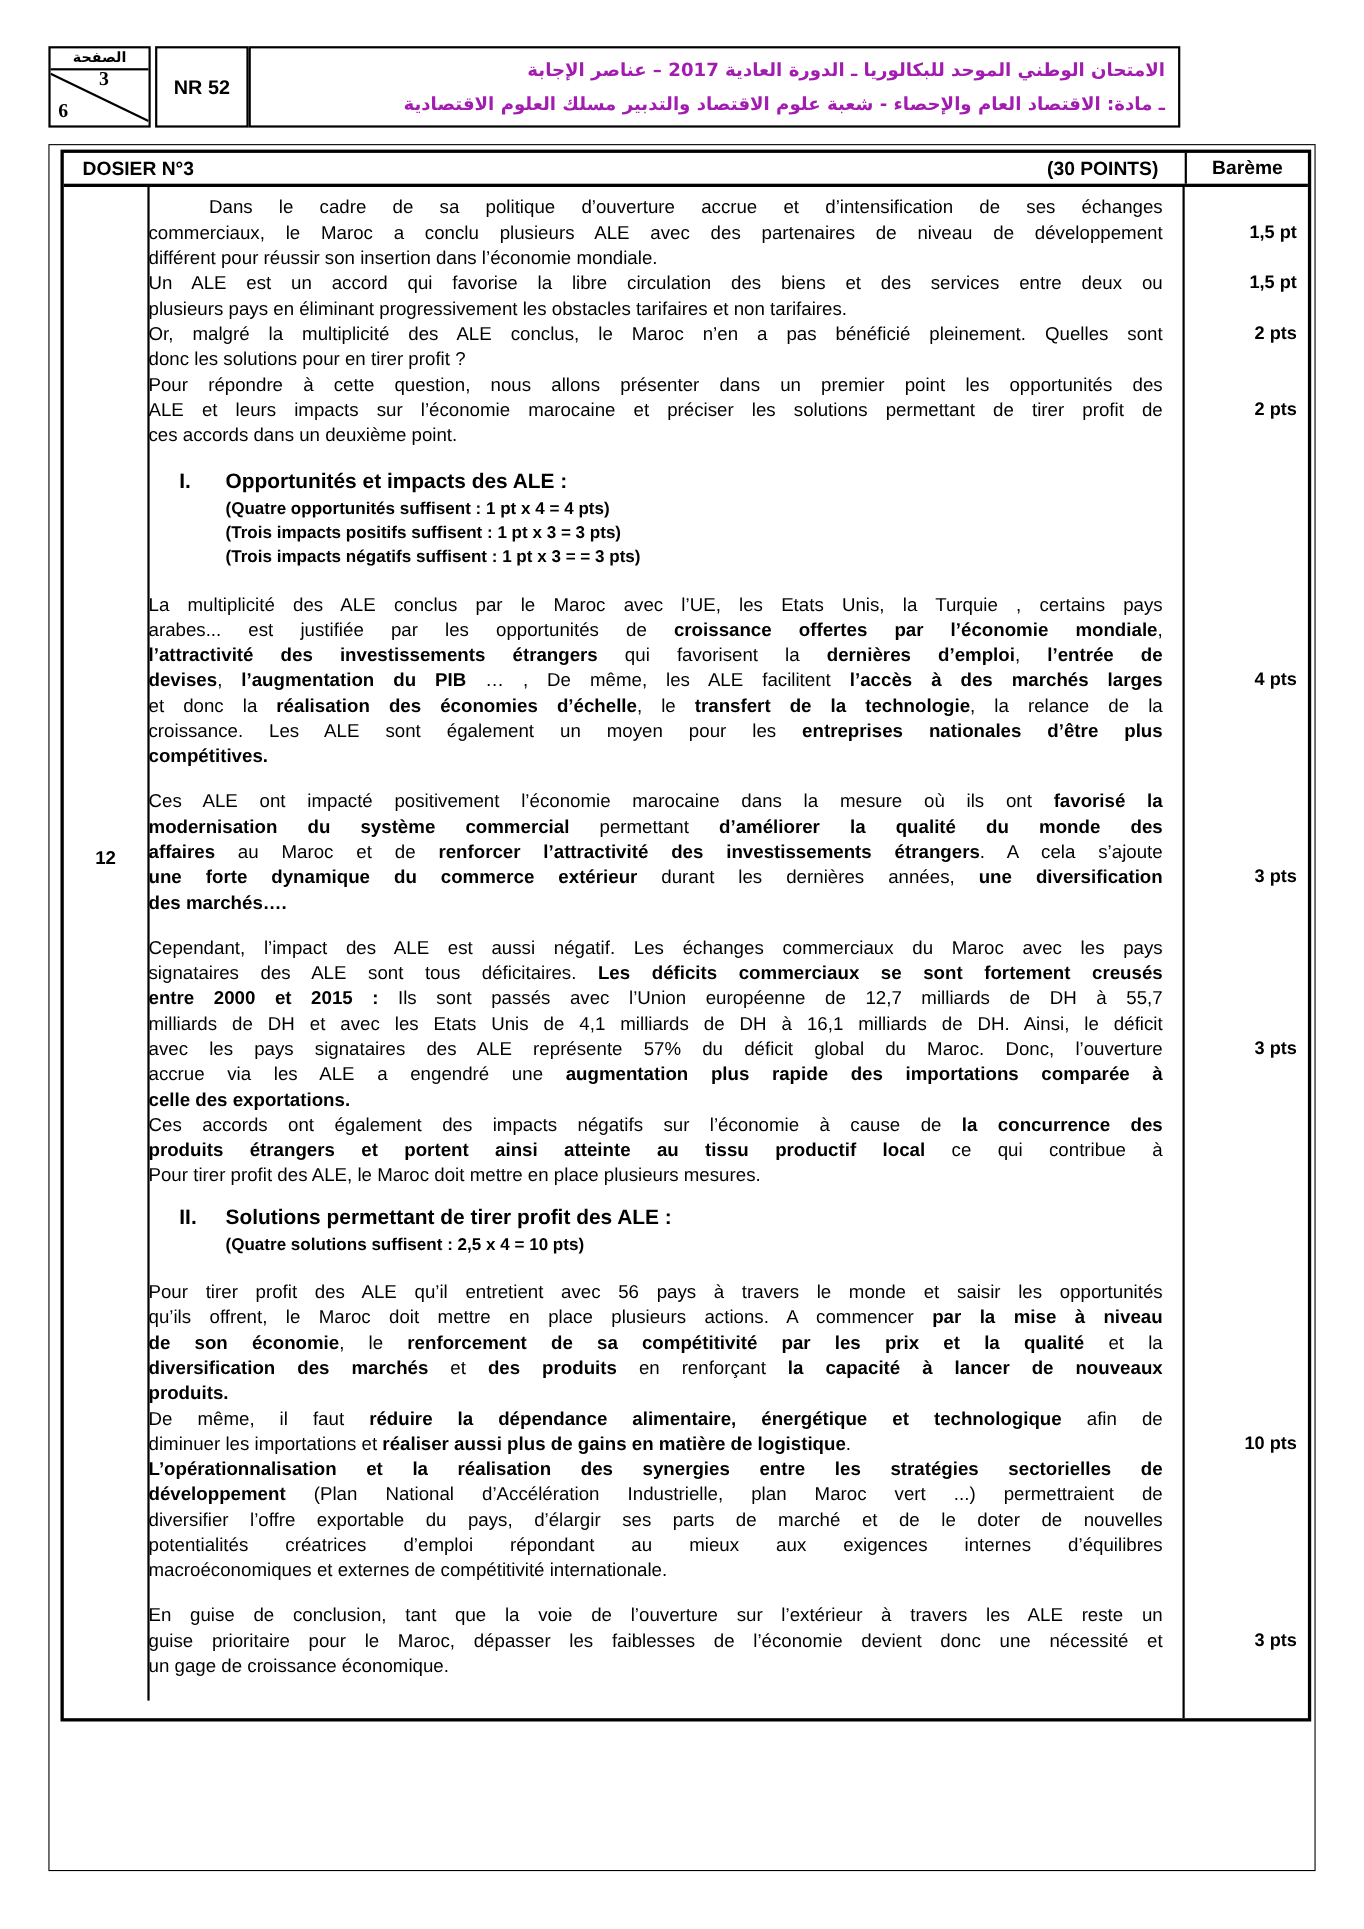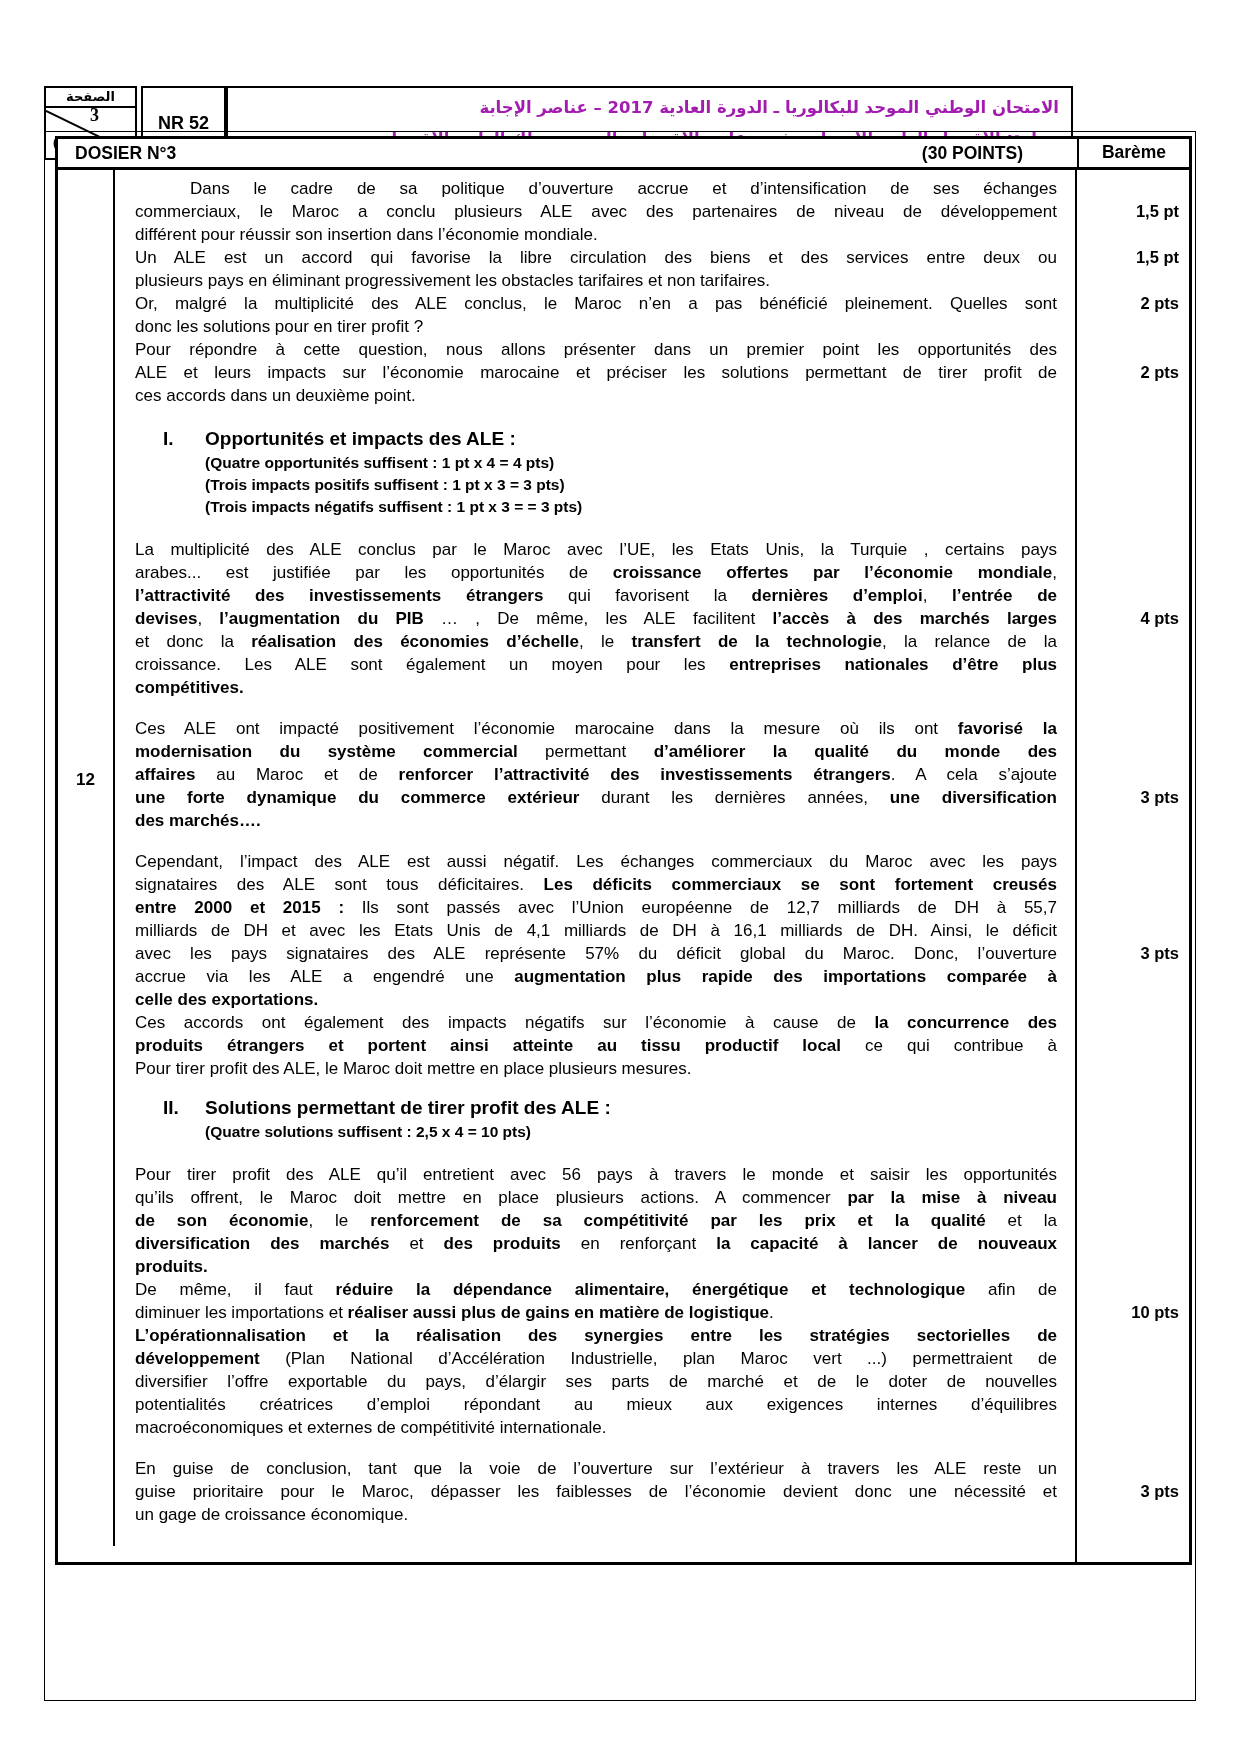--- a/index.html
+++ b/index.html
@@ -2,39 +2,39 @@
 <html><head>
 <meta charset="utf-8">
 <style>
   html,body { margin:0; padding:0; background:#ffffff; }
   .page {
     position:relative; width:1240px; height:1754px; background:#ffffff;
     font-family:"Liberation Sans", sans-serif; color:#000;
     overflow:hidden;
   }
   
-  .header-table { position:absolute; left:44px; top:42px; width:900px; height:76px;margin-top:44px; }
+  .header-table { position:absolute; left:44px; top:42px; width:900px; height:76px; }
   .hx-page { position:absolute; left:0; top:0; width:93px; height:74px; border:2px solid #000; box-sizing:border-box; background:#fff; }
   .hx-page-label { display:block; text-align:center; font-family:"DejaVu Sans", sans-serif; font-size:13px; font-weight:bold; border-bottom:2px solid #000; padding:1px 0 2px 0; }
   .hx-page-diag { position:relative; height:48px; }
   .hx-page-diag svg { position:absolute; left:0; top:0; width:100%; height:100%; }
   .pg-cur { position:absolute; left:44px; top:-3px; font-family:"Liberation Serif", serif; font-weight:bold; font-size:18px; }
   .pg-tot { position:absolute; left:7px; bottom:1px; font-family:"Liberation Serif", serif; font-weight:bold; font-size:18px; }
   .hx-nr { position:absolute; left:97px; top:0; width:85px; height:74px; border:2px solid #000; box-sizing:border-box; display:flex; align-items:center; justify-content:center; font-weight:bold; font-size:18px; }
   .hx-title { position:absolute; left:182px; top:0; width:847px; height:74px; border:2px solid #000; box-sizing:border-box;
     direction:rtl; text-align:right; padding:4px 12px 0 12px; font-family:"DejaVu Sans", sans-serif; font-weight:bold; font-size:16.5px; line-height:31px; }
   
   .outer-frame { position:absolute; left:44px; top:131px; width:1152px; height:1570px; border:1.5px solid #000; box-sizing:border-box; }
   
   .main-table { position:absolute; left:55px; top:136px; width:1137px; border:3px solid #000; box-sizing:border-box; background:#fff; }
-  .mt-header { display:flex; border-bottom:3px solid #000; height:28px; font-weight:bold; font-size:17.5px;gap:30px; }
+  .mt-header { display:flex; border-bottom:3px solid #000; height:28px; font-weight:bold; font-size:17.5px; }
   .mt-header-left { flex:1; display:flex; justify-content:space-between; align-items:center; padding:0 24px 0 17px; }
   .mt-header-bareme { width:112px; border-left:2px solid #000; box-sizing:border-box; text-align:center; line-height:26px; }
   .mt-body { position:relative; min-height:1392px; }
-  .num-strip { position:absolute; left:0; top:0; bottom:16px; width:57px; border-right:2px solid #000; box-sizing:border-box; }
+  .num-strip { position:absolute; left:0; top:0; bottom:16px; width:78px; border-right:2px solid #000; box-sizing:border-box; }
   .q-num { position:absolute; top:600px; left:0; width:100%; text-align:center; font-weight:bold; font-size:17px; }
   .col-sep { position:absolute; right:112px; top:0; bottom:0; width:0; border-left:2px solid #000; }
   .rows { margin-left:57px; padding-top:7px; }
   .row { display:flex; }
   .cell-content { width:calc(100% - 112px); box-sizing:border-box; padding:0 20px; font-size:17px; line-height:23px; }
   .cell-bareme { width:112px; box-sizing:border-box; padding-right:10px; text-align:right; font-weight:bold; font-size:16.5px; line-height:23px; }
   .cell-bareme .bareme-value { display:block; }
   .para { margin:0; }
   .line { text-align:justify; text-align-last:justify; }
   .line-last { text-align:left; text-align-last:auto; }

